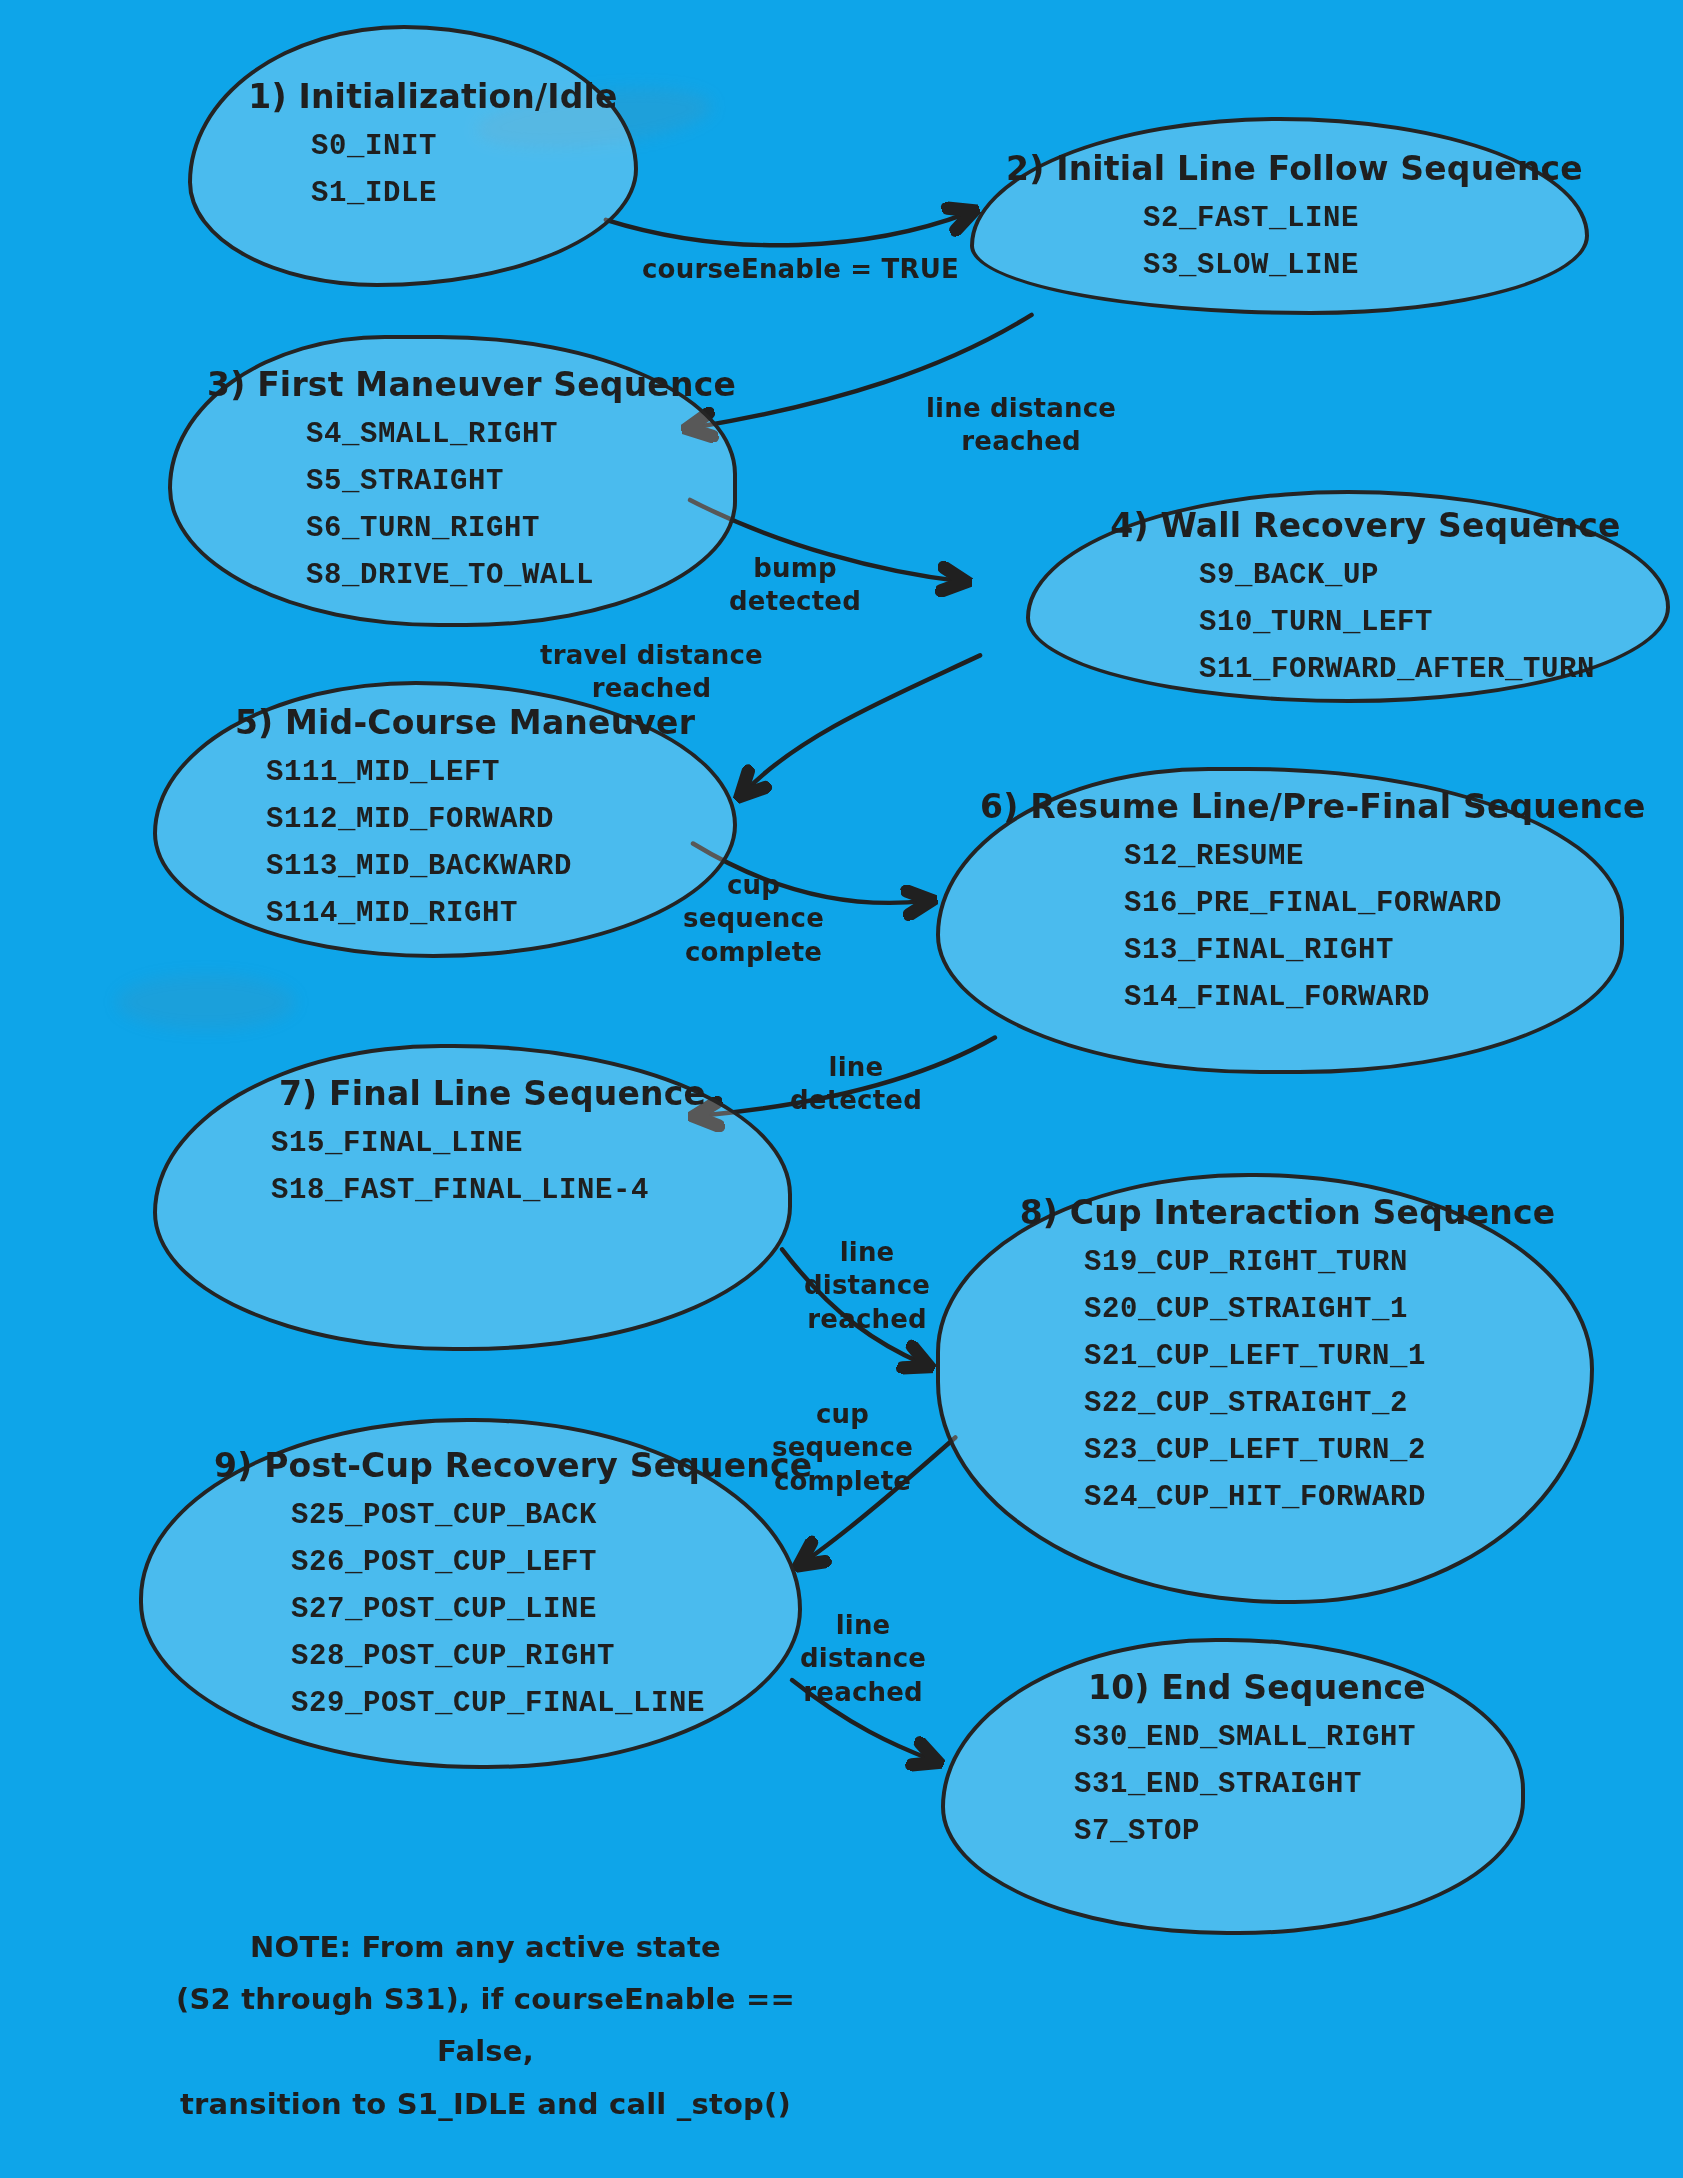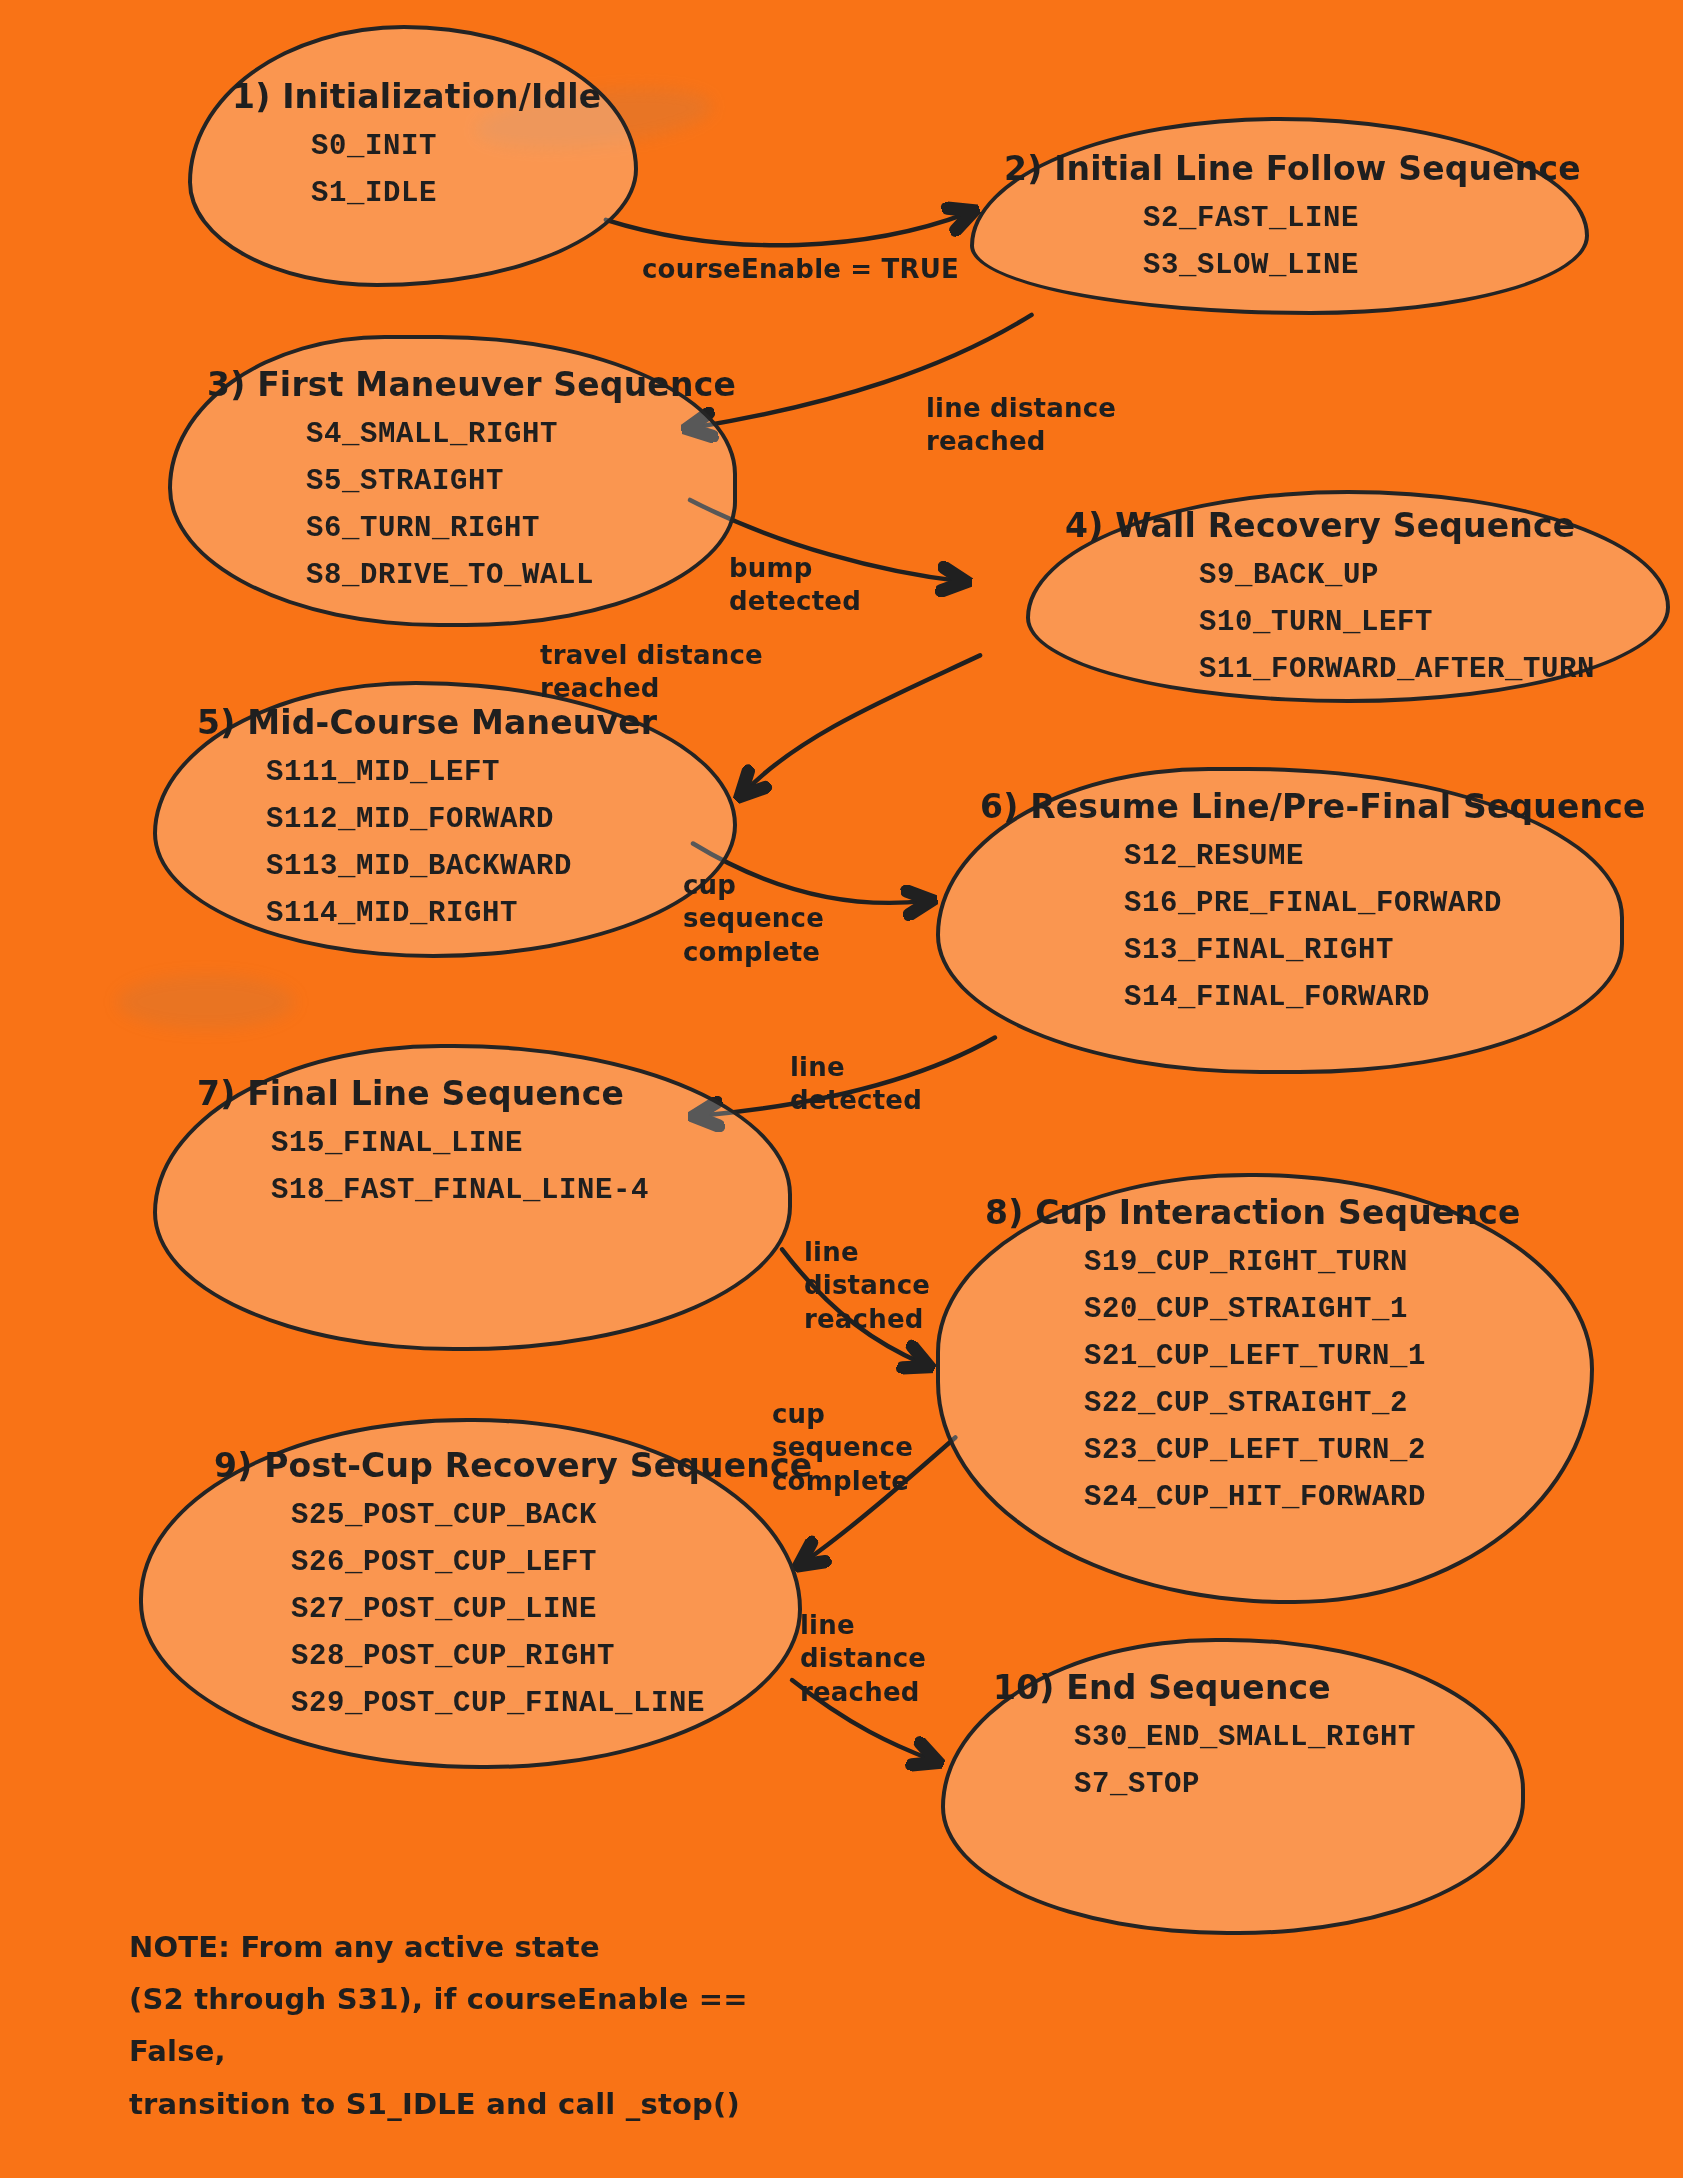--- a/index.html
+++ b/index.html
@@ -1,22 +1,23 @@
 <!DOCTYPE html>
 <html><head>
 <meta charset="utf-8">
 <style>
   html,body{margin:0;padding:0;background:#e8e6e2;}
   .page{
     position:relative;
     width:1683px;height:2178px;
-    background:#f97316;
+    background:#0ea5e9;
     font-family:"DejaVu Sans", sans-serif;
     color:#1f1f1f;
     overflow:hidden;
+    text-align:center;
   }
   .bubble{
     position:absolute;
     box-sizing:border-box;
     border:4px solid #242424;
     background:rgba(255,255,255,0.25);
   }
   .btitle{
     font-size:33px;
     font-weight:600;
@@ -163,20 +164,21 @@
       <div class="state">S27_POST_CUP_LINE</div>
       <div class="state">S28_POST_CUP_RIGHT</div>
       <div class="state">S29_POST_CUP_FINAL_LINE</div>
     </div>
   </div>
 
   <div class="bubble" style="left:941px;top:1638px;width:584px;height:297px;border-radius:48% 52% 50% 50% / 58% 52% 46% 44%;padding:26px 0 0 48px;">
     <div class="btitle">10) End Sequence</div>
     <div class="states" style="padding-left:81px;">
       <div class="state">S30_END_SMALL_RIGHT</div>
+      <div class="state">S31_END_STRAIGHT</div>
       <div class="state">S7_STOP</div>
     </div>
   </div>
 
   <div class="tlabel" style="left:642px;top:236px;margin-top:17px;">courseEnable = TRUE</div>
   <div class="tlabel" style="left:926px;top:348px;margin-top:44px;">line distance
 reached</div>
   <div class="tlabel" style="left:729px;top:552px;">bump
 detected</div>
   <div class="tlabel" style="left:540px;top:639px;">travel distance

